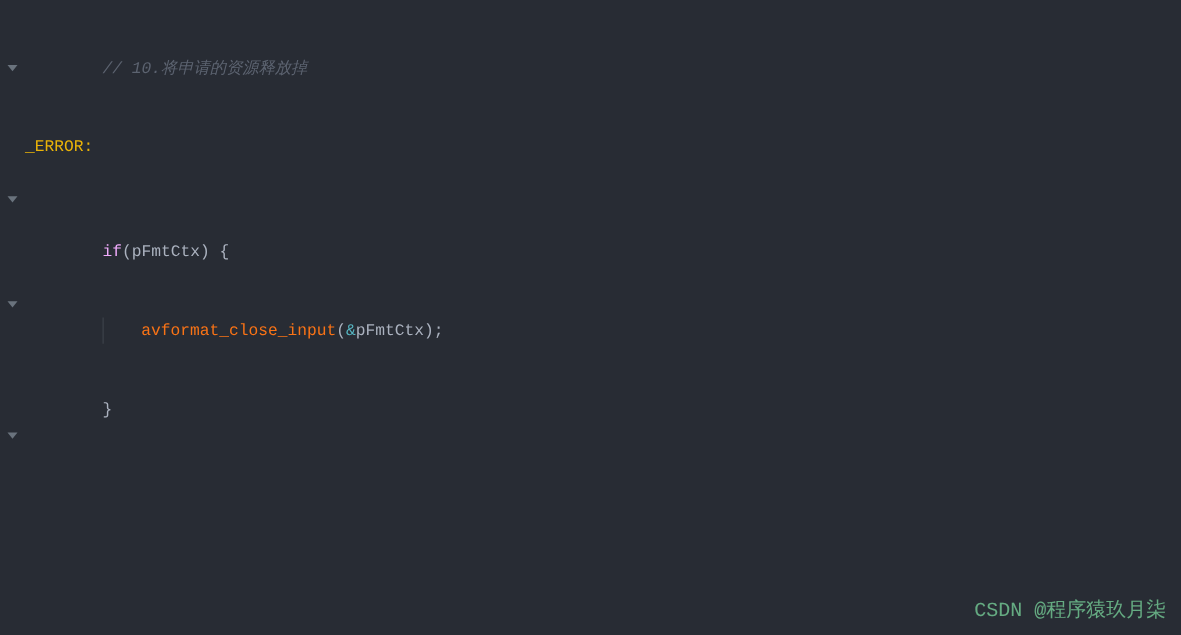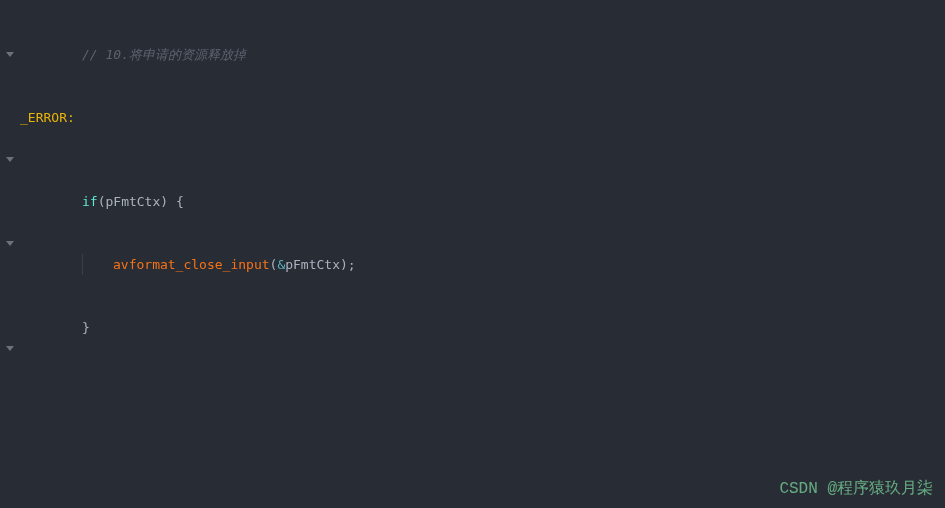--- a/index.html
+++ b/index.html
@@ -35,31 +35,31 @@
     display: inline-block;
     width: 0; height: 0;
     border-top: 5px solid #6a737d;
     border-left: 4px solid transparent;
     border-right: 4px solid transparent;
   }
   .code-col {
     flex: 1;
     white-space: pre;
   }
-  .code-line { height: 21px; }
+  .code-line { height: 21px; font-family: Liberation Mono, monospace; }
   .indent-guide {
     border-left: 1px solid #3b4048;
     display: inline-block;
     height: 21px;
     vertical-align: top;
   }
   .indent-pad { display: inline-block; width: 31px; }
   .c-comment { color: #5c6370; font-style: italic; }
   .c-label   { color: #eab308; }
-  .c-keyword { color: #5eead4; }
+  .c-keyword { color: #f0abfc; }
   .c-func    { color: #f97316; }
   .c-op      { color: #56b6c2; }
   .c-default { color: #abb2bf; margin-top: 44px; }
   .c-brace   { color: #abb2bf; }
   .c-punct   { color: #abb2bf; }
   .watermark {
     position: absolute;
     right: 12px;
     bottom: 8px;
     font-family: Liberation Mono, monospace;

